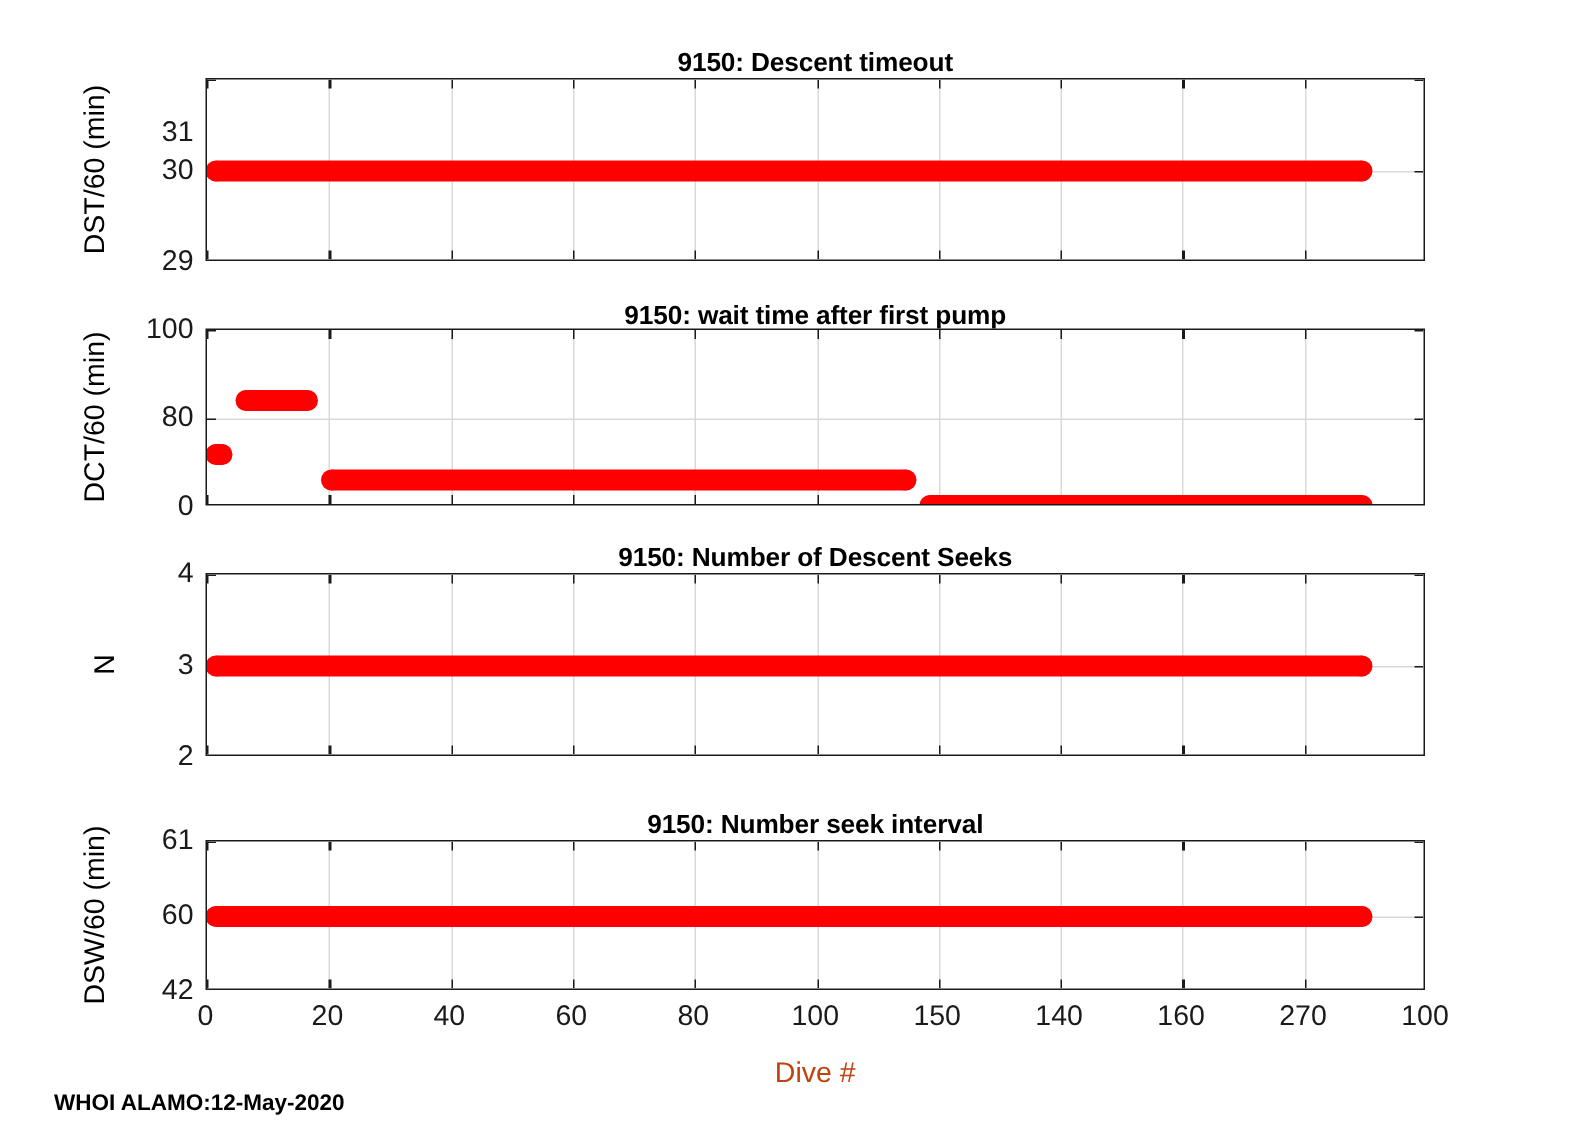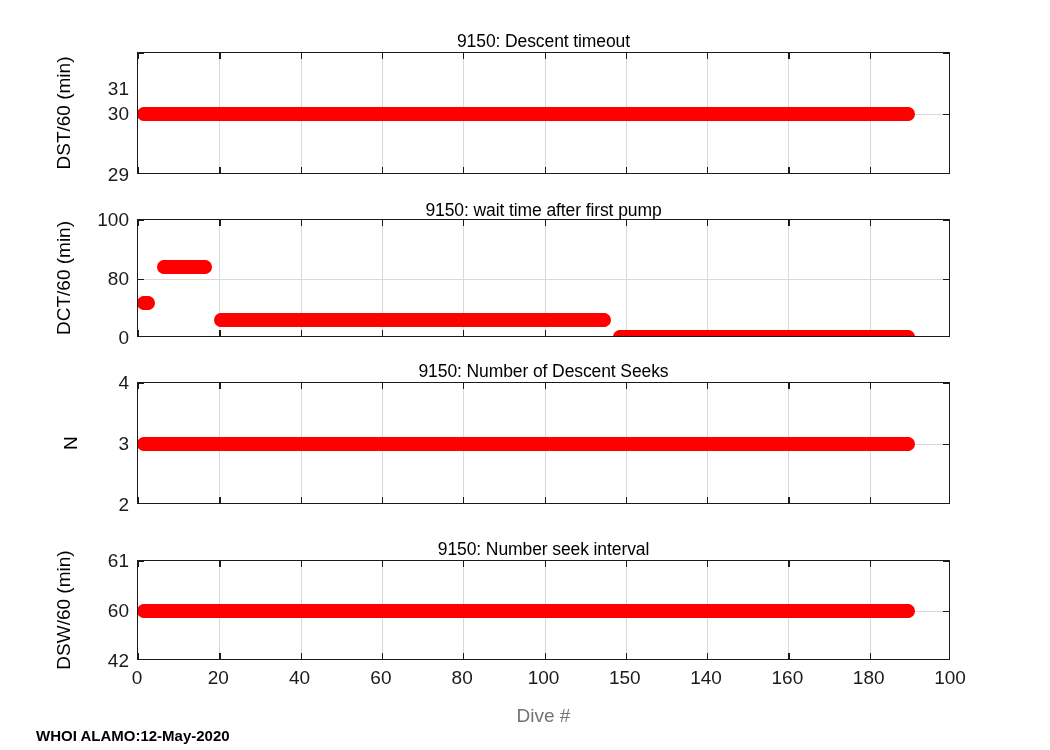--- a/index.html
+++ b/index.html
@@ -29,21 +29,21 @@
     position: absolute;
     left: 0;
     width: 1050px;
   }
   .panel-title {
     position: absolute;
     left: 137px;
     width: 813px;
     text-align: center;
     font-size: 17.5px;
-    font-weight: normal;
+    font-weight: bold;
     letter-spacing: -0.1px;
     white-space: nowrap;
   }
   .axes {
     position: absolute;
     left: 137px;
     width: 813px;
     border: 1.3px solid #1a1a1a;
     box-sizing: border-box;
     background: #ffffff;
@@ -133,21 +133,21 @@
   }
 
   
   #xlabel {
     position: absolute;
     left: 137px;
     width: 813px;
     top: 705px;
     text-align: center;
     font-size: 19px;
-    color: #737373;
+    color: #c2410c;
   }
 
   
   #footer {
     position: absolute;
     left: 36px;
     top: 727px;
     font-size: 15px;
     font-weight: bold;
     white-space: nowrap;
@@ -367,18 +367,18 @@
     </div>
     <div class="xtick-label" style="left: 97px; width: 80px; top: 668px;">0</div>
     <div class="xtick-label" style="left: 178.3px; width: 80px; top: 668px;">20</div>
     <div class="xtick-label" style="left: 259.6px; width: 80px; top: 668px;">40</div>
     <div class="xtick-label" style="left: 340.9px; width: 80px; top: 668px;">60</div>
     <div class="xtick-label" style="left: 422.2px; width: 80px; top: 668px;">80</div>
     <div class="xtick-label" style="left: 503.5px; width: 80px; top: 668px;">100</div>
     <div class="xtick-label" style="left: 584.8px; width: 80px; top: 668px;">150</div>
     <div class="xtick-label" style="left: 666.1px; width: 80px; top: 668px;">140</div>
     <div class="xtick-label" style="left: 747.4px; width: 80px; top: 668px;">160</div>
-    <div class="xtick-label" style="left: 828.7px; width: 80px; top: 668px;">180</div>
+    <div class="xtick-label" style="left: 828.7px; width: 80px; top: 668px;">270</div>
     <div class="xtick-label" style="left: 910px; width: 80px; top: 668px;">100</div>
   </div>
 
 <div id="xlabel">Dive #</div>
 <div id="footer">WHOI ALAMO:12-May-2020</div>
 
 </body></html>

